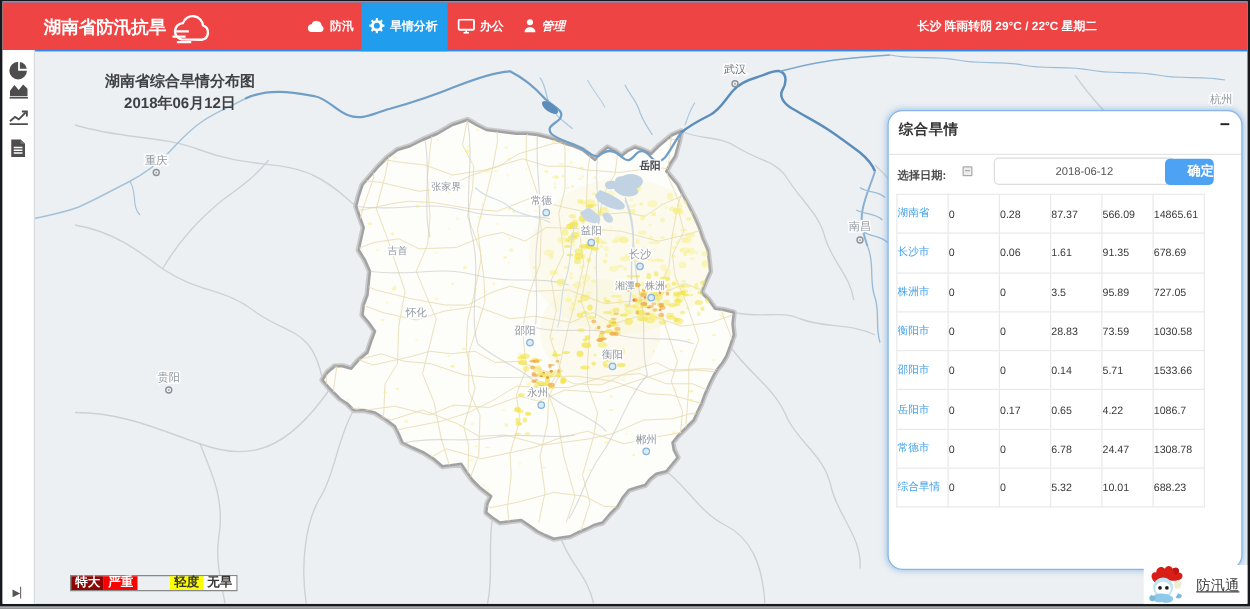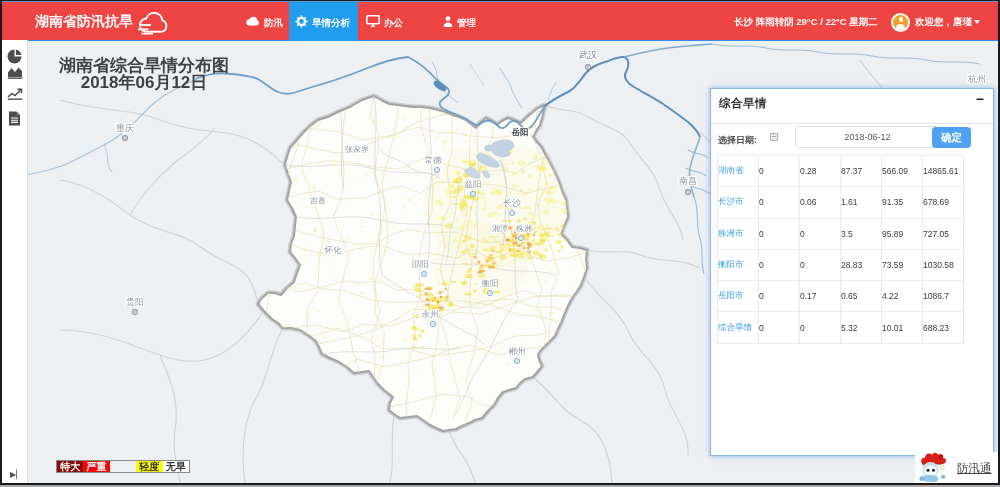--- a/index.html
+++ b/index.html
@@ -9,46 +9,46 @@
 
 #topbar { position:absolute; left:0; top:0; width:996px; height:40px; background:#ef4444; border-bottom:1.5px solid #2e8cf0; border-top:1px solid #5f96d6; }
 #logo { position:absolute; left:33px; top:11px; color:#fff; font-size:14px; font-weight:bold; letter-spacing:0; }
 #logocloud { position:absolute; left:132px; top:7px; }
 .nav { position:absolute; top:0; height:39px; line-height:39px; color:#fff; font-size:9.5px; font-weight:bold; white-space:nowrap; }
 .nav svg { vertical-align:middle; margin-right:4px; position:relative; top:-1px;}
 .nav span { vertical-align:middle; }
 #nav1 { left:243px; }
 #nav2 { left:287px; width:69px; padding-left:6px; background:#219dee; }
 #nav3 { left:364px; }
-#nav4 { left:441px; }
+#nav4 { left:417px;font-style:italic; }
 #weather { position:absolute; left:732px; top:0; line-height:39px; color:#fff; font-size:9.5px; font-weight:bold; white-space:nowrap; }
 #userbox { position:absolute; left:889px; top:0; height:39px; color:#fff; font-size:9.5px; font-weight:bold; line-height:39px; white-space:nowrap; }
 #avatar { display:inline-block; width:19px; height:19px; border-radius:50%; background:#f0a125; border:2px solid #fff; vertical-align:middle; margin-right:5px; position:relative; overflow:hidden;}
 #avatar .h { position:absolute; left:5.5px; top:2.5px; width:4.5px; height:4.5px; border-radius:50%; background:#fff; }
 #avatar .b { position:absolute; left:3px; top:8.8px; width:9px; height:6px; border-radius:4.5px 4.5px 0 0; background:#fff; }
 .caret { display:inline-block; width:0; height:0; border-left:3.5px solid transparent; border-right:3.5px solid transparent; border-top:4px solid #e8eef6; vertical-align:middle; margin-left:2px;}
 
 #sidebar { position:absolute; left:0; top:39px; width:26px; height:444px; background:#fff; border-right:1px solid #d9dcde; }
 #sidebar svg { display:block; margin:0 auto; }
 #collapse { position:absolute; left:8px; bottom:5px; color:#555; font-size:8px; }
 
-#maptitle { position:absolute; left:52px; top:56px; width:180px; text-align:center; color:#3f4045; font-size:17px; font-weight:bold; line-height:17px; }
+#maptitle { position:absolute; left:52px; top:56px; width:180px; text-align:center; color:#3f4045; font-size:12px; font-weight:bold; line-height:17px; }
 
 #legend { position:absolute; left:54px; top:459px; height:13px; font-size:10px; font-weight:bold; line-height:12px; border:1px solid #888; display:flex; }
 #legend div { width:26.4px; text-align:center; height:11px; }
 
-#panel { position:absolute; left:708px; top:87px; width:284px; height:368px; background:#fff; border:1px solid #88b6e8; border-radius:0; box-shadow:0 0 6px rgba(64,140,220,.55); overflow:hidden; }
+#panel { position:absolute; left:708px; top:87px; width:284px; height:368px; background:#fff; border:1px solid #88b6e8; border-radius:12px; box-shadow:0 0 6px rgba(64,140,220,.55); overflow:hidden; }
 #ptitle { position:absolute; left:8px; top:7px; font-size:11.5px; font-weight:bold; color:#333; letter-spacing:0.5px; }
 #pmin { position:absolute; right:9px; top:2px; font-size:14px; font-weight:bold; color:#222; }
 #phr { position:absolute; left:0; top:34px; width:282px; border-top:1px solid #e5e5e5; }
 #plabel { position:absolute; left:7px; top:45px; font-size:9px; font-weight:bold; color:#4a4a4a; }
 #pdate { position:absolute; left:52px; top:37px; width:145px; height:22px; border:1px solid #dcdcdc; border-radius:4px; font-size:9px; color:#555; text-align:center; line-height:20px;margin-left:32px; }
 #pcal { position:absolute; left:59px; top:44px; width:8px; height:8px; border:1px solid #aaa; border-radius:1px; background:#eee; }
 #pcal:before { content:""; position:absolute; left:1px; top:2px; width:4px; height:1px; background:#aaa; }
-#pbtn { position:absolute; left:221px; top:38px; width:39px; height:21px; background:#4da2f3; border-radius:4px; color:#fff; font-size:10.5px; font-weight:bold; text-align:center; line-height:21px; }
+#pbtn { position:absolute; left:221px; top:38px; width:39px; height:21px; background:#4da2f3; border-radius:4px; color:#fff; font-size:10.5px; font-weight:bold; text-align:right; line-height:21px; }
 #ptable { position:absolute; left:6px; top:66px; width:247px; table-layout:fixed; border-collapse:collapse; font-size:8.5px; color:#3a3a3a; }
 #ptable th { background:#f3f3f4; font-size:8.5px; font-weight:bold; border:1px solid #e1e1e1; height:27px; line-height:11px; padding:0; }
 #ptable td { border:1px solid #eaeaea; height:31.3px; padding:0; white-space:nowrap; overflow:hidden; }
 #ptable td.c { color:#3d9fe8; }
 
 #mascot { position:absolute; left:913px; top:451px; width:83px; height:32px; background:#fff; }
 #mascot span { position:absolute; left:42px; top:9px; font-size:11.5px; color:#3f3f3f; white-space:nowrap;text-decoration:underline; }
 </style>
 </head>
 <body>
@@ -721,21 +721,20 @@
         </svg><span>旱情分析</span></div>
     <div class="nav" id="nav3"><svg width="14" height="12" viewBox="0 0 16 14">
           <rect x="0.8" y="0.8" width="14.4" height="9.4" rx="1.2" fill="none" stroke="#fff" stroke-width="1.8"></rect>
           <path d="M5.5 13.2 h5 M8 10.5 v2.5" stroke="#fff" stroke-width="1.6"></path>
         </svg><span>办公</span></div>
     <div class="nav" id="nav4"><svg width="10" height="11" viewBox="0 0 12 13">
           <circle cx="6" cy="3.2" r="2.9" fill="#fff"></circle>
           <path d="M0.7 13 a5.3 5.3 0 0 1 10.6 0 z" fill="#fff"></path>
         </svg><span>管理</span></div>
     <div id="weather">长沙 阵雨转阴 29°C / 22°C 星期二</div>
-    <div id="userbox"><span id="avatar"><span class="h"></span><span class="b"></span></span><span>欢迎您，唐瑾</span><span class="caret"></span></div>
   </div>
 
   <div id="sidebar">
     <svg width="15" height="15" viewBox="0 0 16 16" style="margin-top:9px">
         <path d="M8 8 V0.5 A7.5 7.5 0 1 0 15.5 8 z" fill="#4d4d4d"></path>
         <path d="M9.5 6.5 V0.6 A7.5 7.5 0 0 1 15.4 6.5 z" fill="#4d4d4d"></path>
       </svg>
     <svg width="16" height="13" viewBox="0 0 16 13" style="margin-top:2px">
         <path d="M1 11 L1 6.5 4.5 2 8 6 11.5 1.5 15 5 15 11 z" fill="#4d4d4d"></path>
         <path d="M0.7 12.2 h14.6" stroke="#4d4d4d" stroke-width="1.4"></path>
@@ -799,26 +798,42 @@
           </tr>
       <tr>
             <td class="c">衡阳市</td>
             <td>0</td>
             <td>0</td>
             <td>28.83</td>
             <td>73.59</td>
             <td>1030.58</td>
           </tr>
       <tr>
+            <td class="c">邵阳市</td>
+            <td>0</td>
+            <td>0</td>
+            <td>0.14</td>
+            <td>5.71</td>
+            <td>1533.66</td>
+          </tr>
+      <tr>
             <td class="c">岳阳市</td>
             <td>0</td>
             <td>0.17</td>
             <td>0.65</td>
             <td>4.22</td>
             <td>1086.7</td>
+          </tr>
+      <tr>
+            <td class="c">常德市</td>
+            <td>0</td>
+            <td>0</td>
+            <td>6.78</td>
+            <td>24.47</td>
+            <td>1308.78</td>
           </tr>
       <tr>
             <td class="c">综合旱情</td>
             <td>0</td>
             <td>0</td>
             <td>5.32</td>
             <td>10.01</td>
             <td>688.23</td>
           </tr>
     </tbody>

